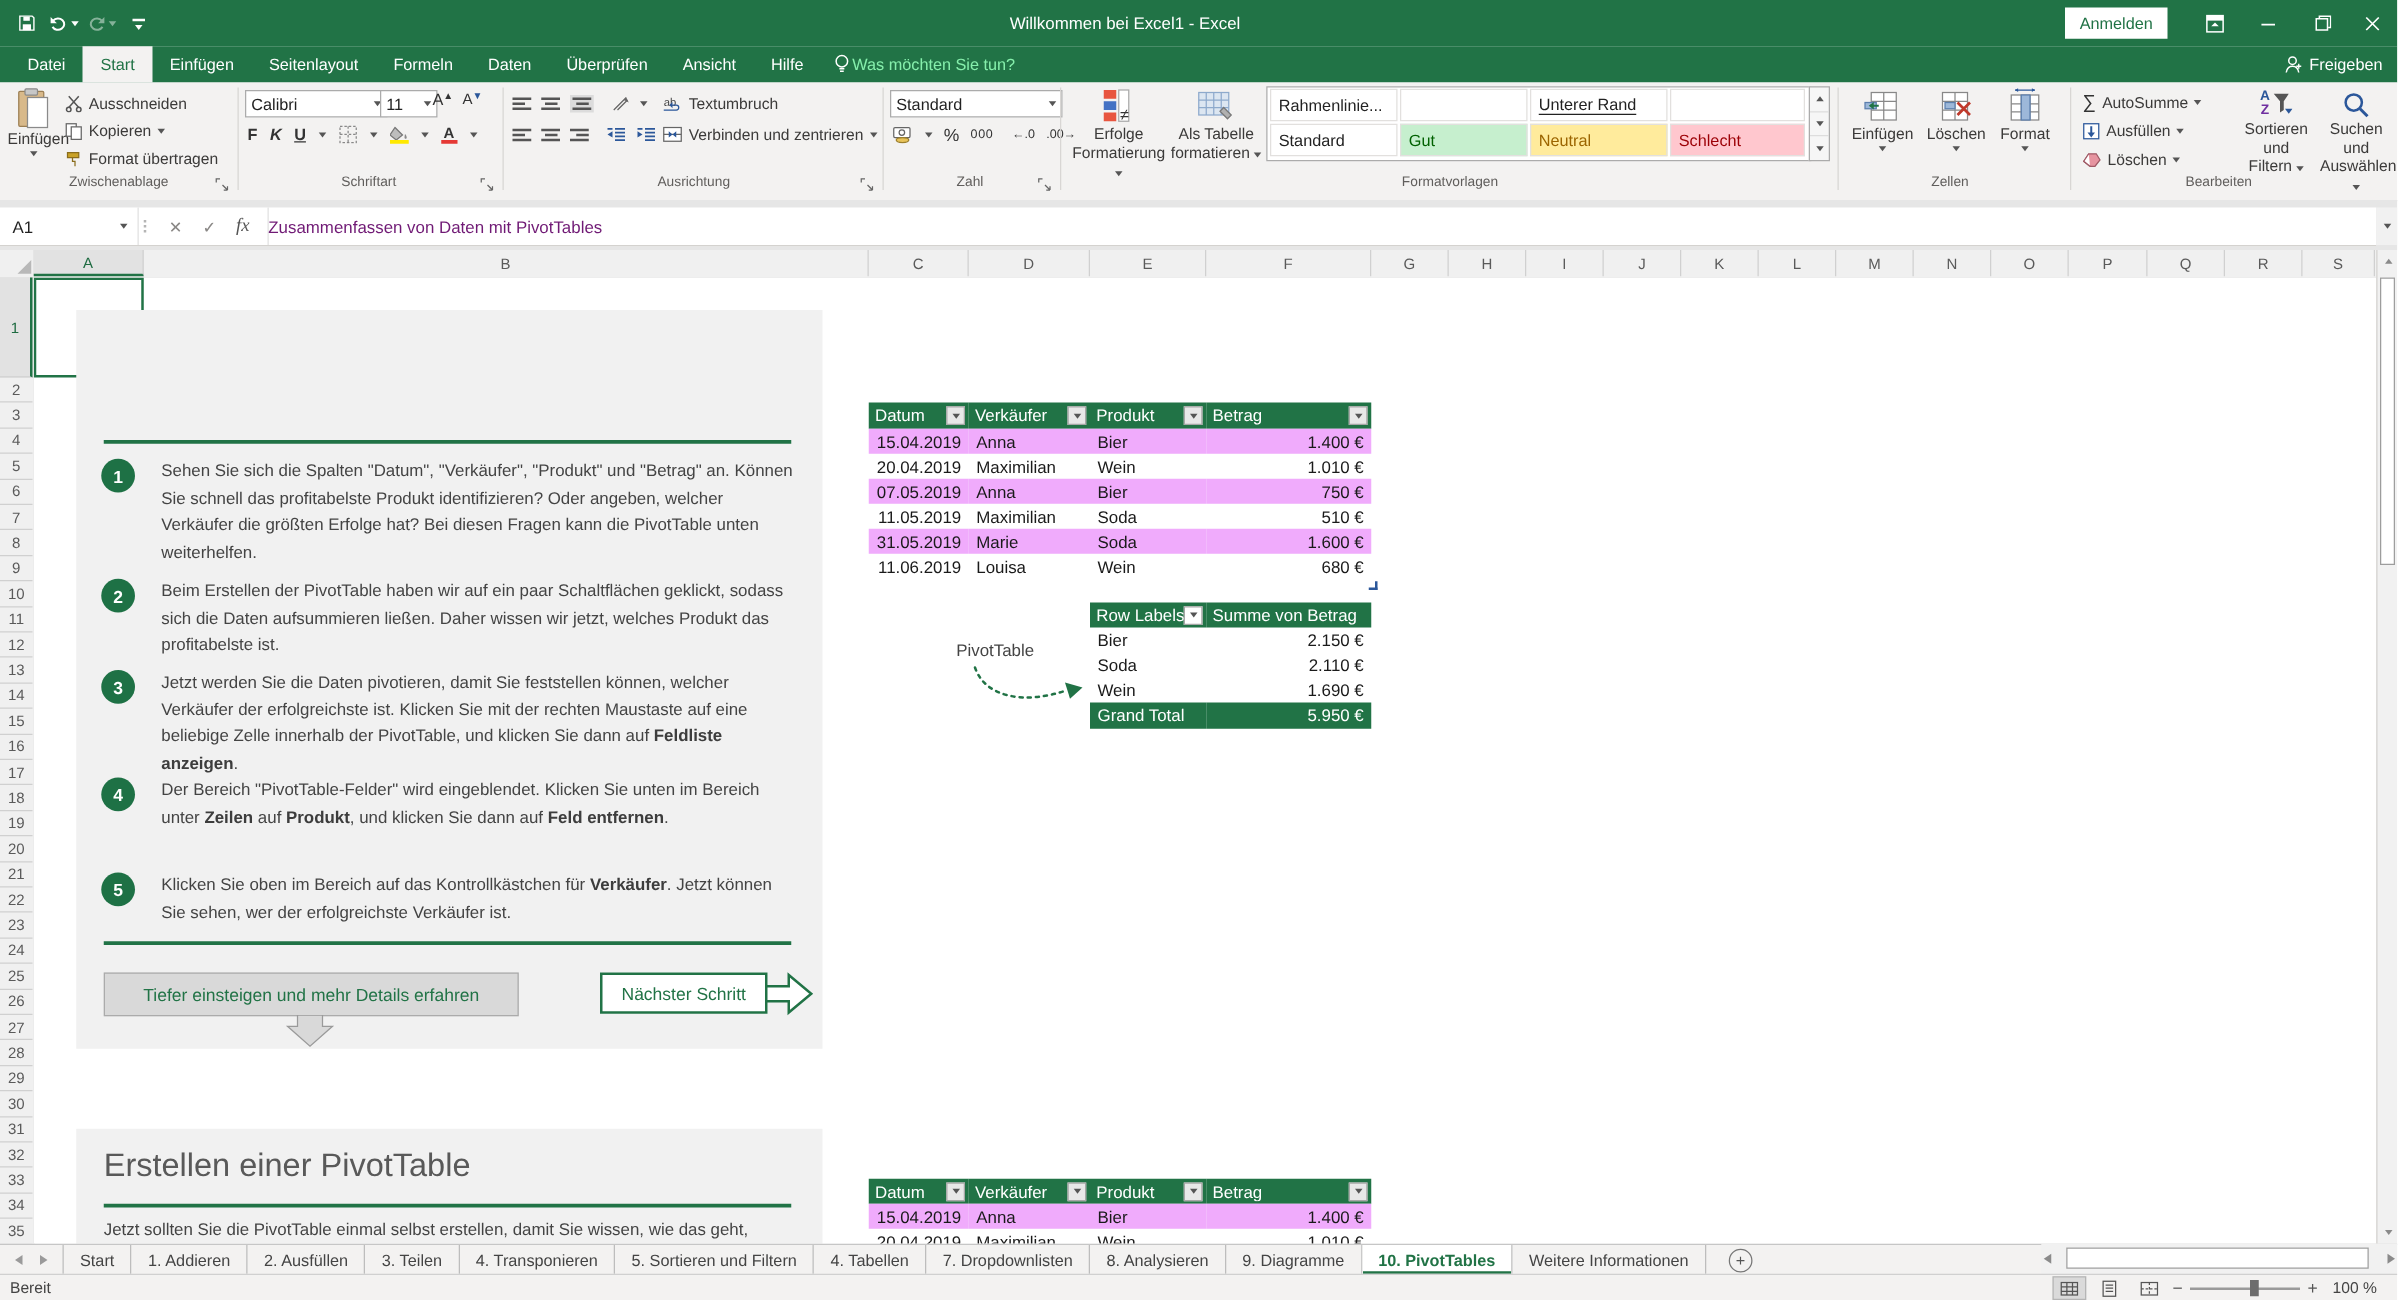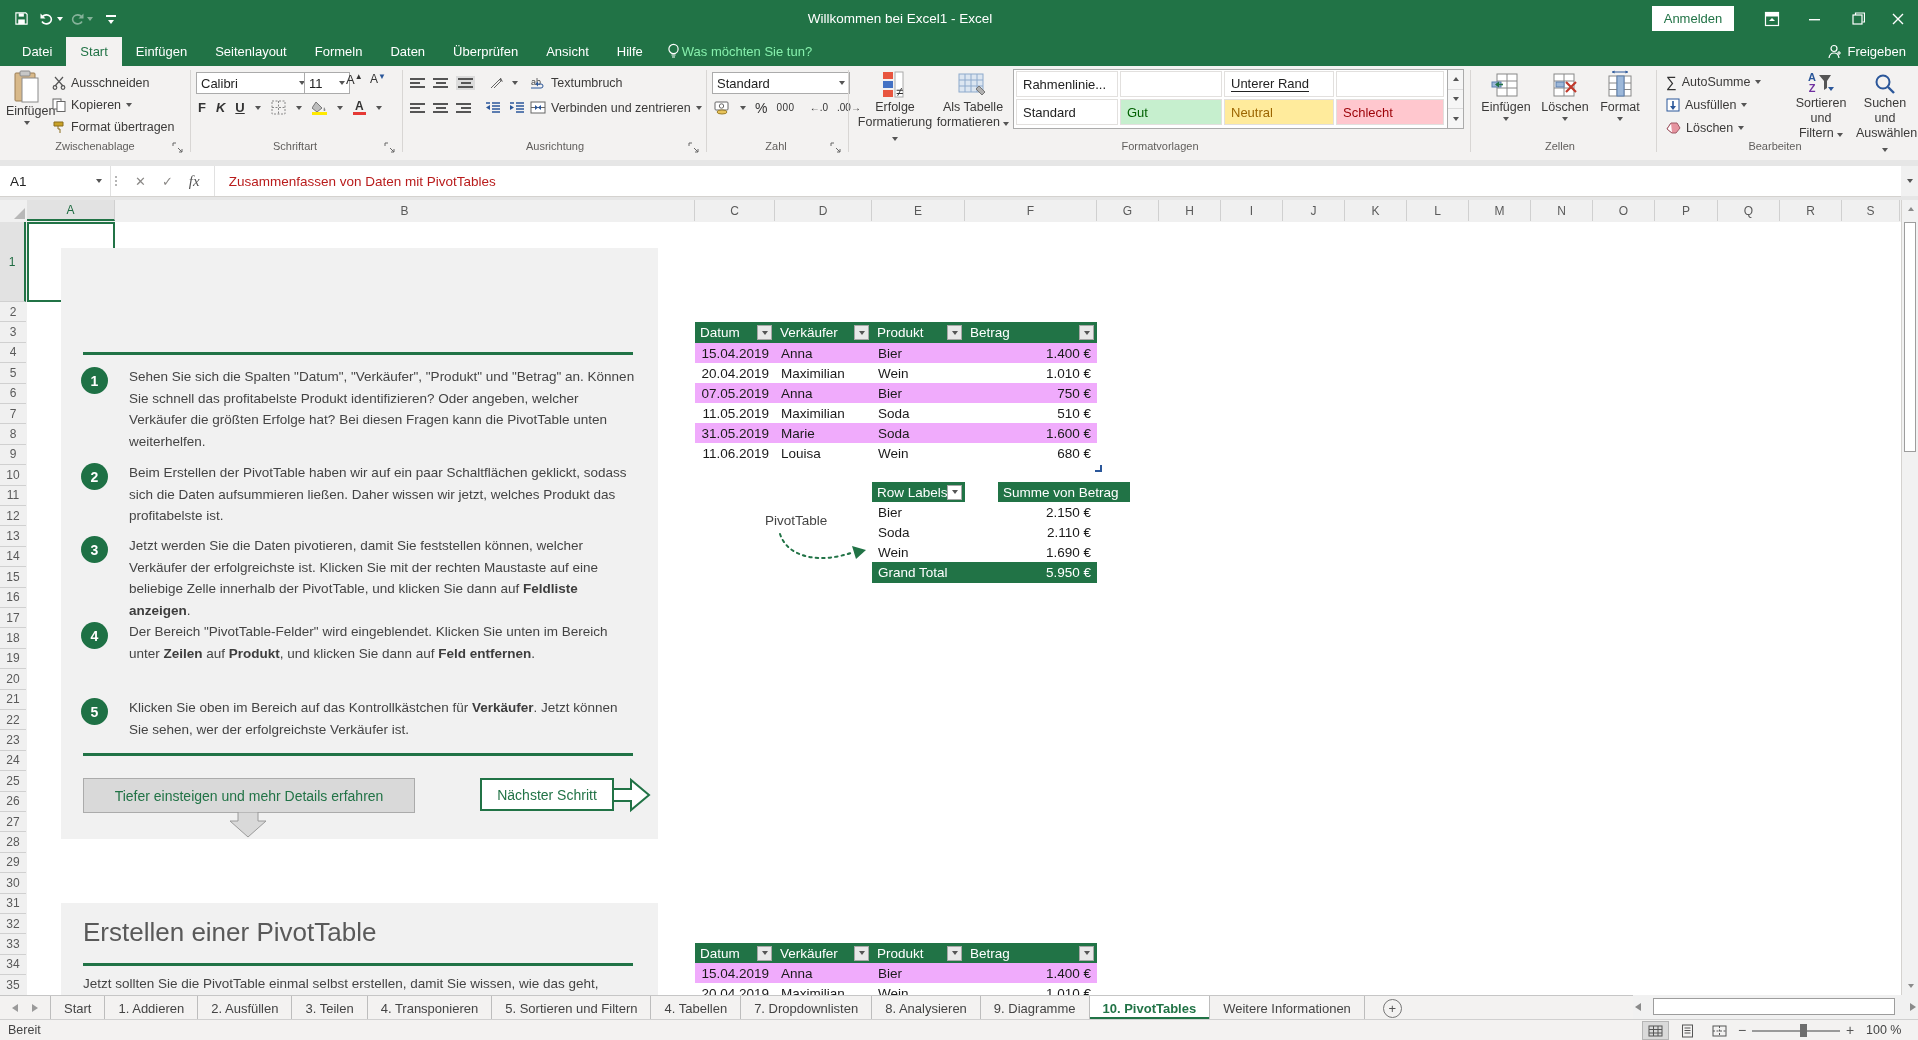--- a/index.html
+++ b/index.html
@@ -42,21 +42,21 @@
   .galscroll{left:1447px;top:3px;width:15px;height:58px;border:1px solid #ababab;background:#f6f6f6;display:flex;flex-direction:column;}
   .galscroll div{flex:1;display:flex;align-items:center;justify-content:center;border-bottom:1px solid #ddd;}
   .tcaret{width:0;height:0;border-left:3.5px solid transparent;border-right:3.5px solid transparent;}
   .up{border-bottom:4px solid #555;} .dn{border-top:4px solid #555;}
   .biglbl{font-size:12.5px;text-align:center;line-height:15px;color:#3b3a39;}
   
   .fbar{left:0;top:160px;width:1918px;height:40px;background:#e6e6e6;}
   .fwhite{left:0;top:6px;width:1901px;height:30px;background:#fff;border-bottom:1px solid #d4d2cf;display:flex;align-items:center;}
   .namebox{width:100px;height:30px;border-right:1px solid #e1e1e1;display:flex;align-items:center;padding-left:10px;font-size:13.5px;color:#222;}
   .fxzone{display:flex;align-items:center;gap:16px;padding:0 14px;color:#8a8886;}
-  .formulatxt{font-size:13.5px;color:#b91c1c;padding-left:14px;border-left:1px solid #e1e1e1;height:30px;display:flex;align-items:center;}
+  .formulatxt{font-size:13.5px;color:#701a75;border-left:1px solid #e1e1e1;height:30px;display:flex;align-items:center;}
   
   .chrow{left:0;top:200px;width:1901px;height:22px;background:#f0f0f0;border-bottom:1px solid #c6c6c6;}
   .ch{position:absolute;top:0;height:21px;display:flex;align-items:center;justify-content:center;font-size:12px;color:#5a5a5a;border-right:1px solid #d0d0d0;box-sizing:border-box;}
   .ch.sel{background:#e2e2e2;color:#1e6b41;border-bottom:2px solid #217346;}
   .corner{left:0;top:0;width:27px;height:21px;border-right:1px solid #c6c6c6;background:#f0f0f0;}
   .cornertri{position:absolute;right:2px;bottom:2px;width:0;height:0;border-left:11px solid transparent;border-bottom:11px solid #b8b8b8;}
   .rhcol{left:0;top:222px;width:27px;height:773px;background:#f0f0f0;border-right:1px solid #c6c6c6;}
   .rh{position:absolute;left:0;width:26px;display:flex;align-items:center;justify-content:center;font-size:12px;color:#5a5a5a;border-bottom:1px solid #d0d0d0;box-sizing:border-box;}
   .rh.sel{background:#e2e2e2;color:#1e6b41;border-right:2px solid #217346;}
   .sheetview{left:27px;top:222px;width:1874px;height:773px;background:#fff;overflow:hidden;}
@@ -755,21 +755,21 @@
         </svg>
     </div>
 
     <div class="xtable" id="pivot1" style="left:845px;top:260px;">
         <div class="xth" style="left: 0px; top: 0px; width: 93px; height: 20px;">
           <span>Row Labels</span>
           <div class="filter" style="background: rgb(255, 255, 255);">
             <span class="tcaret dn"></span>
           </div>
         </div>
-        <div class="xth" style="left: 93px; top: 0px; width: 132px; height: 20px; margin-left: 33px;">
+        <div class="xth" style="left: 93px; top: 0px; width: 132px; height: 20px;">
           <span>Summe von Betrag</span>
         </div>
         <div class="xtd l" style="left: 0px; top: 20px; width: 93px; height: 20px;">Bier</div>
         <div class="xtd r" style="left: 93px; top: 20px; width: 132px; height: 20px;">2.150 €</div>
         <div class="xtd l" style="left: 0px; top: 40px; width: 93px; height: 20px;">Soda</div>
         <div class="xtd r" style="left: 93px; top: 40px; width: 132px; height: 20px;">2.110 €</div>
         <div class="xtd l" style="left: 0px; top: 60px; width: 93px; height: 20px;">Wein</div>
         <div class="xtd r" style="left: 93px; top: 60px; width: 132px; height: 20px;">1.690 €</div>
         <div class="xtd gtotal l" style="left: 0px; top: 80px; width: 93px; height: 21px;">Grand Total</div>
         <div class="xtd gtotal r" style="left: 93px; top: 80px; width: 132px; height: 21px;">5.950 €</div>

